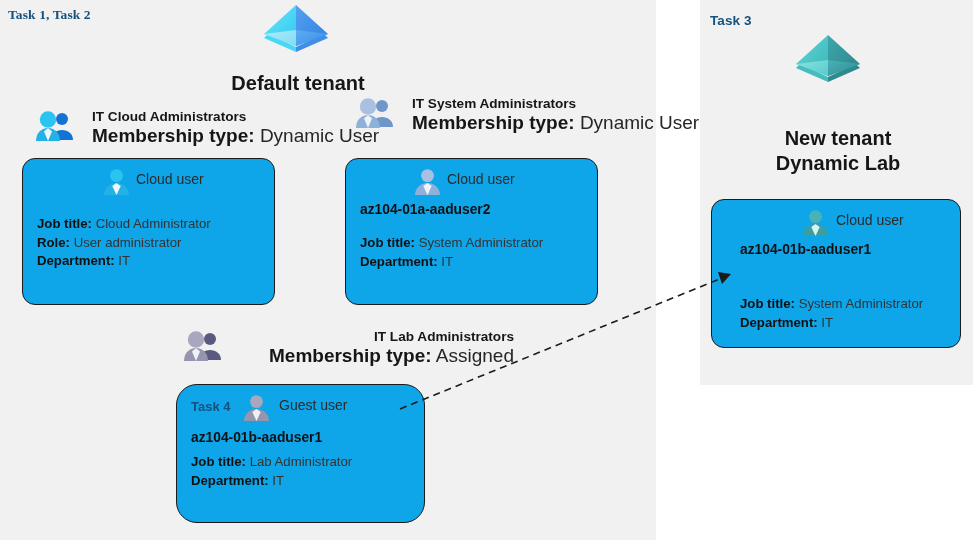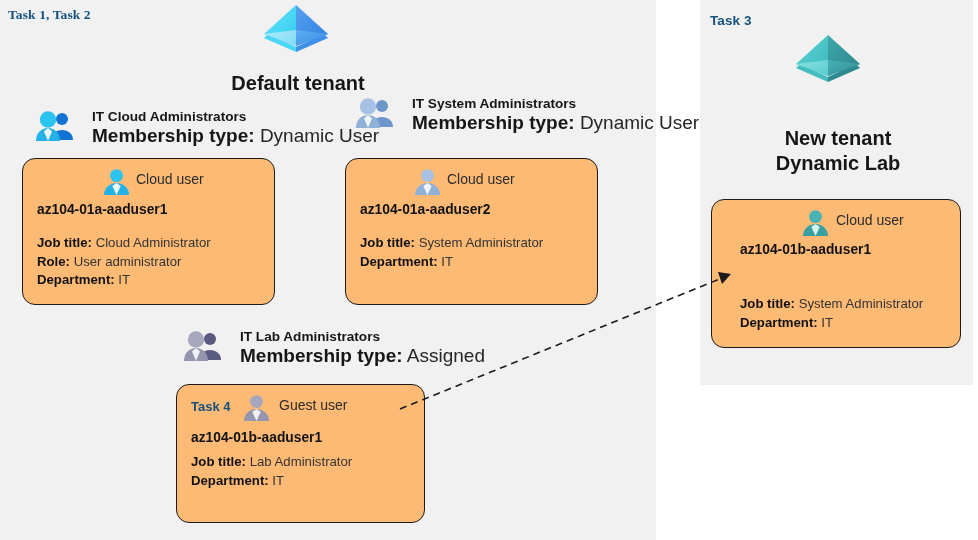--- a/index.html
+++ b/index.html
@@ -31,21 +31,21 @@
   .group{position:absolute;}
   .group .g-icon{position:absolute;left:0;top:2px;width:38px;height:32px;}
   .group .g-text{margin-left:56px;}
   .group .g-name{font-weight:bold;font-size:13.6px;color:#161616;white-space:nowrap;line-height:19px;}
   .group .g-member{font-size:19px;color:#262626;white-space:nowrap;line-height:19px;}
   .group .g-member b{font-weight:bold;color:#161616;}
 
   
   .card{
     position:absolute;box-sizing:border-box;
-    border:1.4px solid #1b1b1b;border-radius:13px;background:#fdba74;
+    border:1.4px solid #1b1b1b;border-radius:13px;background:#0ea5e9;
   }
   .card-head{
     position:relative;height:30px;margin:9px 0 0 0;
   }
   .card-head .u-icon{position:absolute;width:27px;height:27px;top:0;}
   .card-head .u-type{
     position:absolute;font-size:14px;color:#2b2b2b;white-space:nowrap;top:3px;
   }
   .card-head .c-task{
     position:absolute;left:14px;top:5px;font-weight:bold;font-size:13px;color:#14517e;
@@ -120,21 +120,20 @@
   <div class="card-head">
     <div class="u-icon" style="left:80px;">
       <svg width="27" height="27" viewBox="0 0 27 27">
         <circle cx="13.5" cy="7.6" r="6.4" fill="#2bc4f0"></circle>
         <path d="M1 27c0-7 5.6-12 12.5-12S26 20 26 27z" fill="#22b2e6"></path>
         <path d="M13.5 15l-4.2 3.1 4.2 8.9 4.2-8.9z" fill="#eef8fc"></path>
       </svg>
     </div>
     <div class="u-type" style="left:113px;">Cloud user</div>
   </div>
-  <div class="card-name" style="margin:4px 0 0 14px;">az104-01a-aaduser1</div>
   <div class="card-props" style="margin:17px 0 0 14px;">
     <div><b>Job title:</b> <span>Cloud Administrator</span></div>
     <div><b>Role:</b> <span>User administrator</span></div>
     <div><b>Department:</b> <span>IT</span></div>
   </div>
 </div>
 
 <div class="group" style="left:356px;top:94px;width:300px;">
   <div class="g-icon">
     <svg width="38" height="32" viewBox="0 0 38 32">
@@ -165,40 +164,40 @@
     </div>
     <div class="u-type" style="left:101px;">Cloud user</div>
   </div>
   <div class="card-name" style="margin:4px 0 0 14px;">az104-01a-aaduser2</div>
   <div class="card-props" style="margin:17px 0 0 14px;">
     <div><b>Job title:</b> <span>System Administrator</span></div>
     <div><b>Department:</b> <span>IT</span></div>
   </div>
 </div>
 
-<div class="group" style="left:184px;top:327px;width:330px;">
+<div class="group" style="left:184px;top:327px;width:330px;text-align:right;">
   <div class="g-icon">
     <svg width="38" height="32" viewBox="0 0 38 32">
       <circle cx="26" cy="10" r="6" fill="#5a5a80"></circle>
       <path d="M15 31c0-6.3 5-10 11-10s11 3.7 11 10z" fill="#5a5a80"></path>
       <circle cx="12" cy="10.5" r="8.2" fill="#a7a7bd"></circle>
       <path d="M0 32c0-8 5.4-13 12-13s12 5 12 13z" fill="#9595ae"></path>
       <path d="M12 19l-4 3.4 4 9.6 4-9.6z" fill="#f0f0f5"></path>
     </svg>
   </div>
   <div class="g-text">
     <div class="g-name">IT Lab Administrators</div>
     <div class="g-member">
       <b>Membership type:</b>
       <span>Assigned</span>
     </div>
   </div>
 </div>
 
-<div class="card" style="left:176px;top:384px;width:249px;height:139px;">
+<div class="card" style="left:176px;top:384px;width:249px;height:139px;border-radius:21px;">
   <div class="card-head">
     <div class="c-task">Task 4</div>
     <div class="u-icon" style="left:66px;">
       <svg width="27" height="27" viewBox="0 0 27 27">
         <circle cx="13.5" cy="7.6" r="6.4" fill="#a7a7bd"></circle>
         <path d="M1 27c0-7 5.6-12 12.5-12S26 20 26 27z" fill="#9595ae"></path>
         <path d="M13.5 15l-4.2 3.1 4.2 8.9 4.2-8.9z" fill="#f0f0f5"></path>
       </svg>
     </div>
     <div class="u-type" style="left:102px;">Guest user</div>

